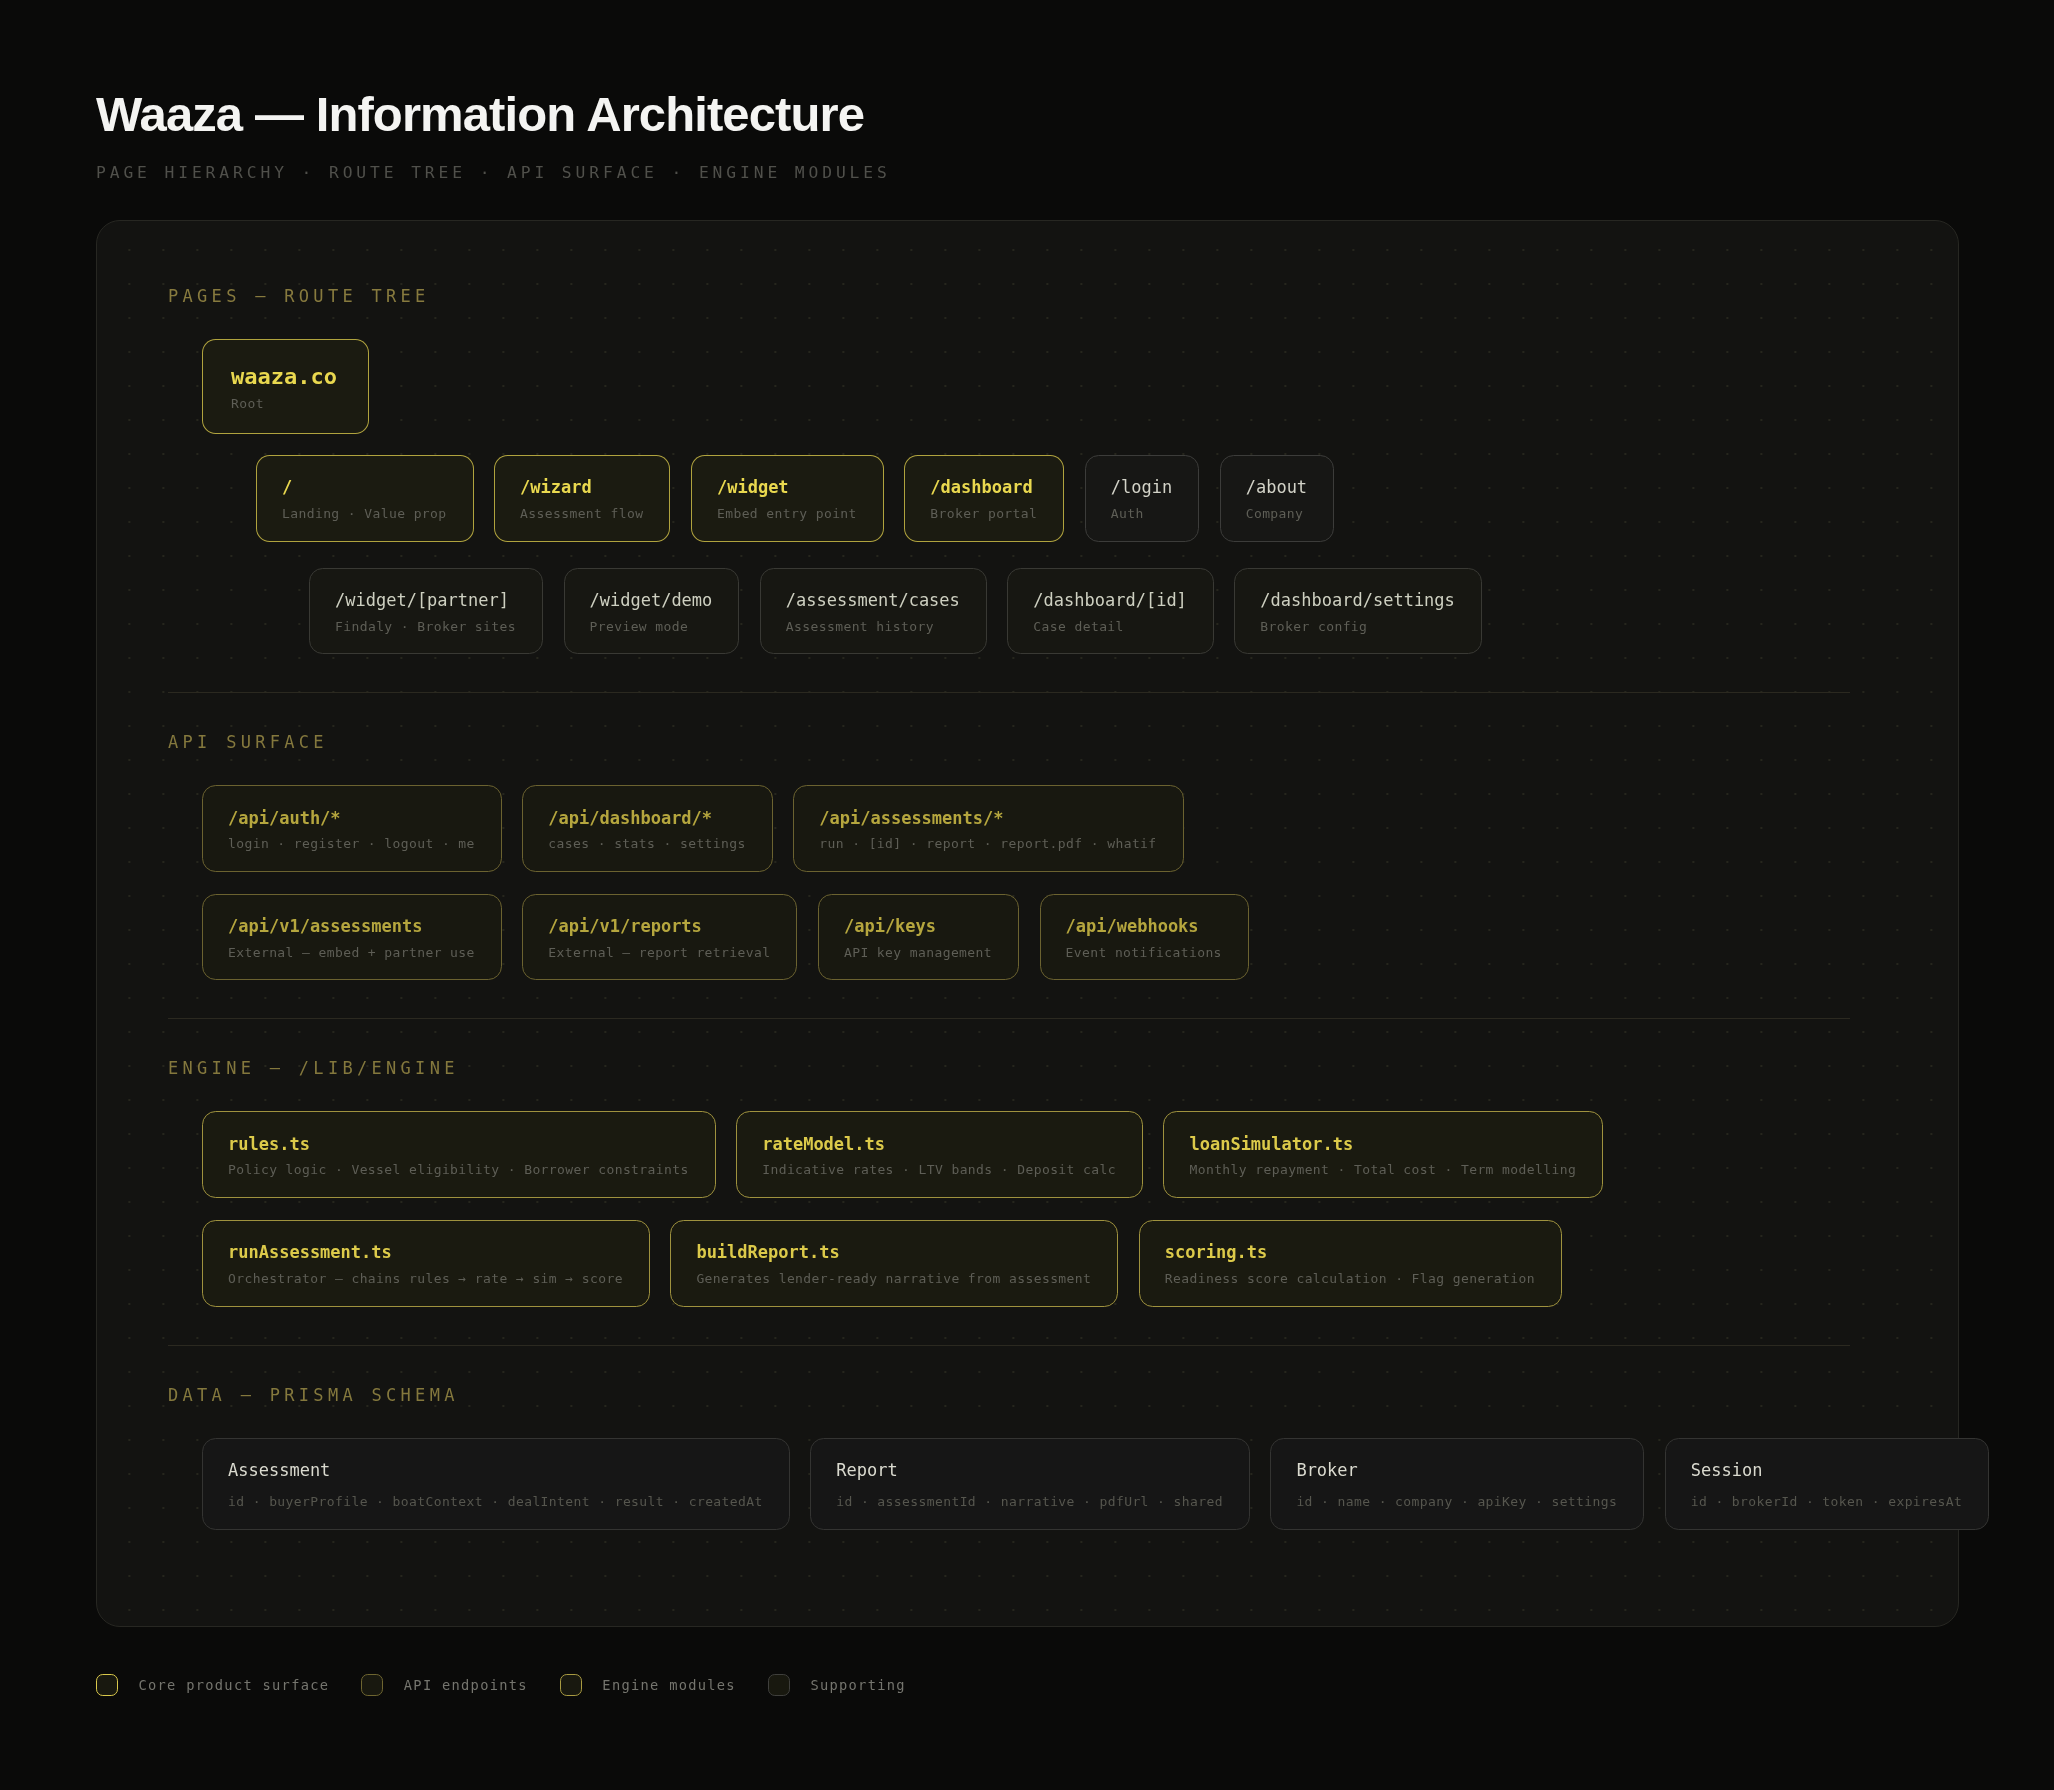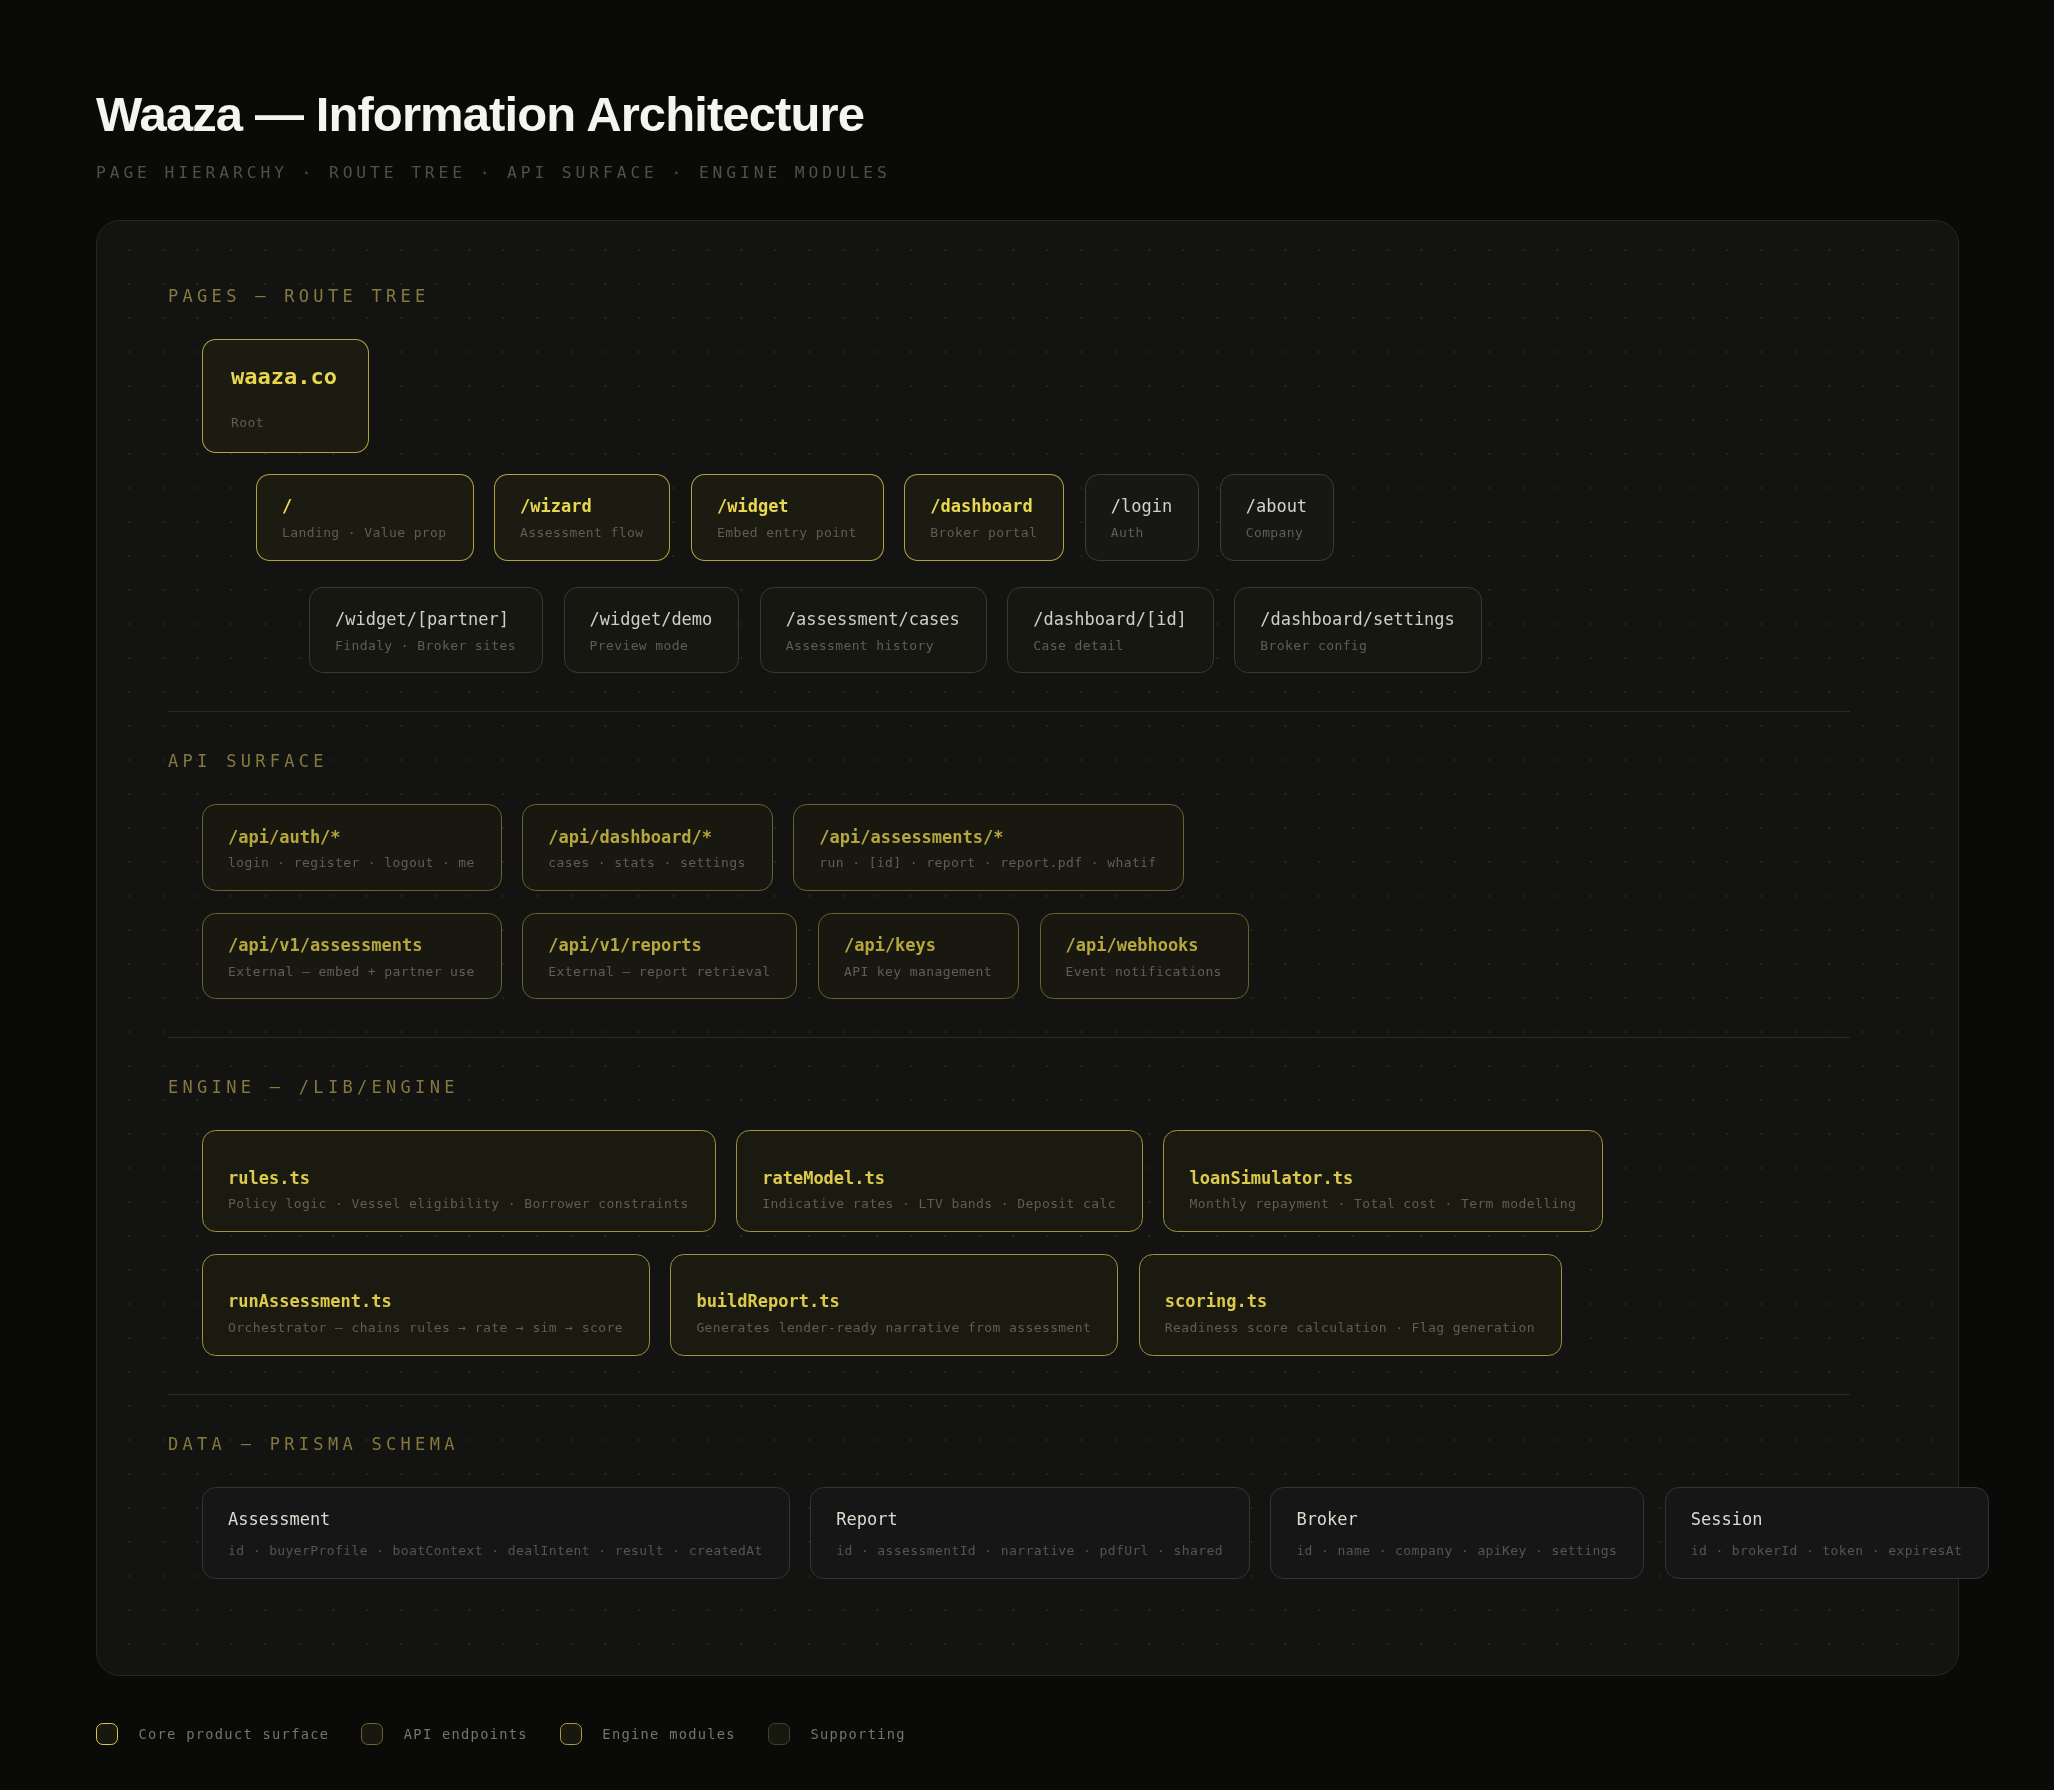--- a/index.html
+++ b/index.html
@@ -32,30 +32,30 @@
   .card .t { font-size:17px; color:#d3d3c8; white-space:nowrap; }
   .card .s { font-size:13px; color:#5e5e56; letter-spacing:0.4px; white-space:nowrap; }
 
   .card.core { border-color:rgba(218,201,75,0.78); background:#1b1b11; }
   .card.core .t { color:#e9d84f; font-weight:bold; }
 
   .card.api { border-color:#6b6230; background:#181810; }
   .card.api .t { color:#b5a63e; font-weight:bold; }
 
   .card.engine { border-color:#9f923e; background:#1a1a10; }
-  .card.engine .t { color:#dcca4a; font-weight:bold;margin-top:15px; }
+  .card.engine .t { color:#dcca4a; font-weight:bold; }
 
   .card.l2 { border-color:#393934; background:#171712; }
   .card.l2 .t { color:#ced0c1; }
 
   .card.entity { border-color:#343432; background:#161616;gap:14px; }
   .card.entity .t { color:#dadacf; }
   .card.entity .s { color:#56564e; }
 
-  .card.root { padding:24px 31px 22px 28px; gap:26px; }
+  .card.root { padding:24px 31px 22px 28px; gap:7px; }
   .card.root .t { font-size:22px; }
   .card.root .s { font-size:13px; }
 
   .gap-sm { margin-bottom:22px; }
   .gap-root { margin-bottom:21.4px; }
   .gap-row { margin-bottom:26px; }
   .divider { height:0.9px; background:#2b2920; margin:38px 0 39px 0; }
 
   
   .legend { display:flex; align-items:center; gap:32px; margin-top:47px; }

